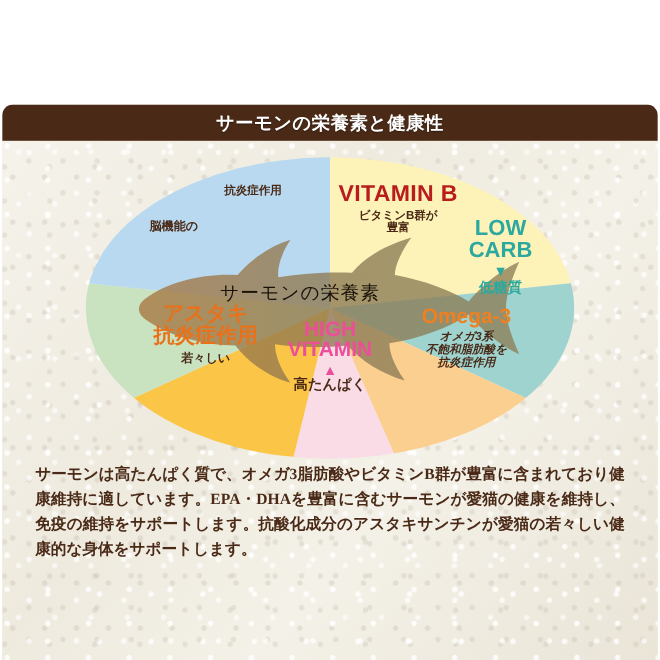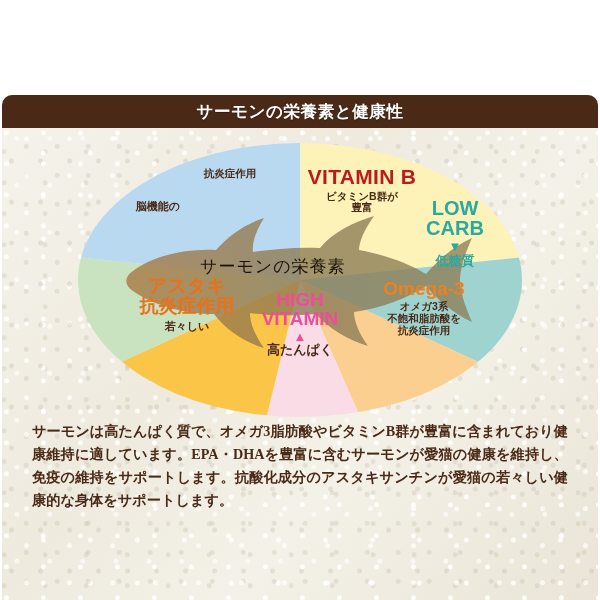--- a/index.html
+++ b/index.html
@@ -64,21 +64,21 @@
   .lbl-vitb{left:290px;top:37px;width:140px;}
   .lbl-vitb .big{font-size:21px;color:#b91c1c;letter-spacing:.3px;}
 
   .lbl-lowcarb{left:398px;top:70px;width:110px;}
   .lbl-lowcarb .big{font-size:20px;color:#2ba8a0;line-height:1.02;}
   .lbl-lowcarb .tri{color:#2ba8a0;font-size:13px;line-height:1;display:block;margin:1px 0 0;}
   .lbl-lowcarb .sub{color:#2ba8a0;font-size:13px;margin-top:1px;}
 
   .lbl-omega{left:352px;top:150px;width:140px;}
   .lbl-omega .big{font-size:19px;color:#ee8022;}
-  .lbl-omega .sub{font-size:10.5px;}
+  .lbl-omega .sub{font-size:10.5px;font-style:italic;}
 
   .lbl-protein{left:238px;top:162px;width:120px;}
   .lbl-protein .big{font-size:19px;color:#ec4e9a;line-height:1.02;}
   .lbl-protein .tri{color:#ec4e9a;font-size:13px;line-height:1;display:block;margin:1px 0 0;}
   .lbl-protein .sub{font-size:13px;margin-top:0px;}
 
   .lbl-asta{left:120px;top:148px;width:130px;}
   .lbl-asta .big{font-size:19px;color:#e8711a;line-height:1.06;}
   .lbl-asta .sub{font-size:11px;margin-top:4px;}
 

